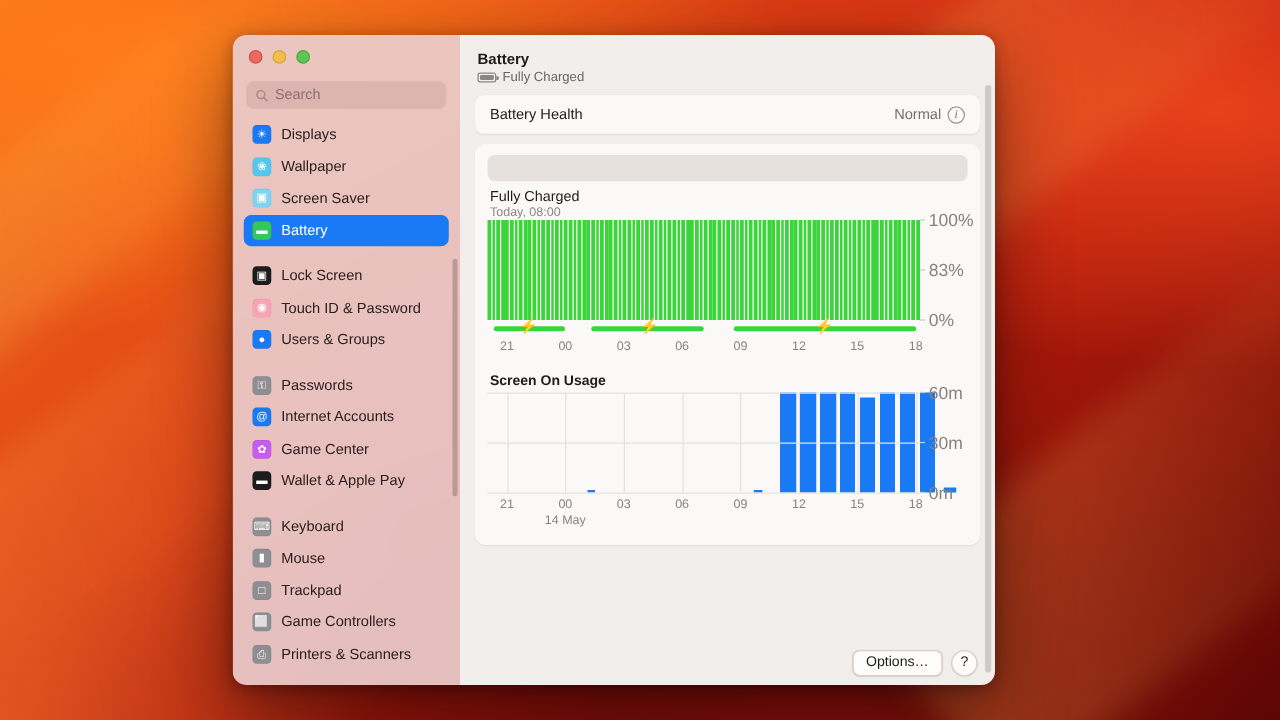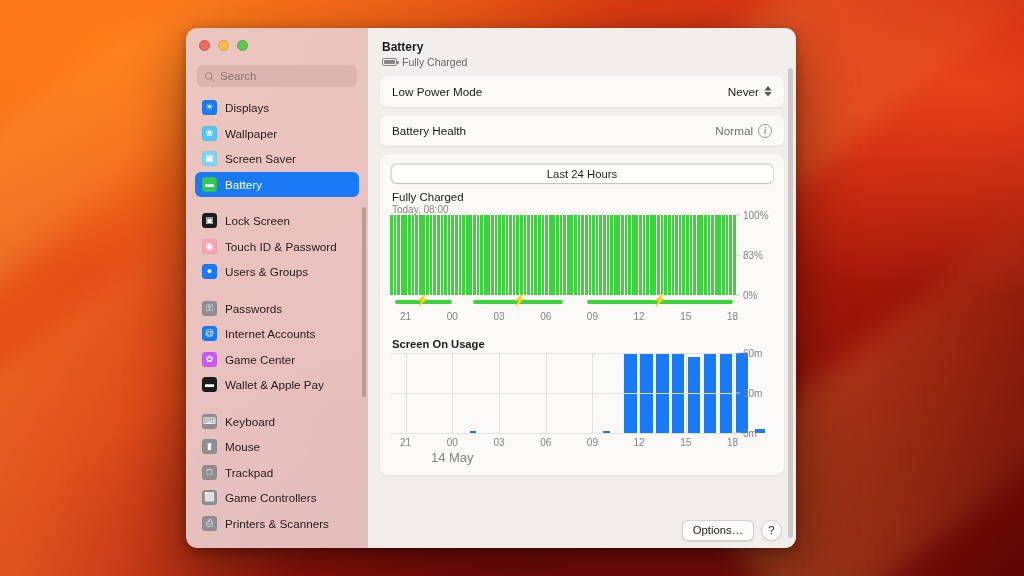--- a/index.html
+++ b/index.html
@@ -194,21 +194,21 @@
   }
   .plot .grid-v {
     position: absolute; top: 0; bottom: 0; width: 1px;
     background: #e6e1dd;
   }
   .ylabels {
     width: 38px; position: relative; flex: 0 0 38px;
   }
   .ylabels span {
     position: absolute; left: 7px; transform: translateY(-50%);
-    font-size: 10px; color: #87827d; white-space: nowrap;
+    font-size: 14px; color: #87827d; white-space: nowrap;
   }
   .ytick {
     position: absolute; left: 0; width: 4px; height: 1px; background: #cfc9c4;
     transform: translateY(-50%);
   }
 
   
   #battery-plot { height: 80px; }
   #battery-bars {
     position: absolute; inset: 0;
@@ -230,21 +230,21 @@
     transform: translateX(-50%);
   }
   .xaxis {
     position: relative; height: 16px; margin-top: 2px;
   }
   .xaxis span {
     position: absolute; top: 2px; transform: translateX(-50%);
     font-size: 10px; color: #87827d;
   }
   .xaxis .sublabel {
-    top: 15px; font-size: 13px; color: #87827d;
+    top: 15px; font-size: 10px; color: #87827d;
   }
 
   
   #usage-plot { height: 80px; }
   #usage-bars { position: absolute; inset: 0; }
   #usage-bars .ub {
     position: absolute; bottom: 0;
     background: #1a7af5;
   }
 
@@ -374,49 +374,32 @@
     <div id="main-header">
       <div class="title">Battery</div>
       <div class="sub">
         <span class="batt-glyph">
             <i></i>
           </span>
         <span>Fully Charged</span>
       </div>
     </div>
 
-    <div class="row">
-      <span>Low Power Mode</span>
-      <span class="right">
-        <span>Never</span>
-        <span class="chev">
-          <svg width="8" height="5" viewBox="0 0 8 5">
-              <path d="M4 0 L7.5 4.4 L0.5 4.4 Z" fill="#55504c"></path>
-            </svg>
-          <svg width="8" height="5" viewBox="0 0 8 5">
-              <path d="M4 4.4 L0.5 0 L7.5 0 Z" fill="#55504c"></path>
-            </svg>
-        </span>
-      </span>
-    </div>
 
     <div class="row">
       <span>Battery Health</span>
       <span class="right muted">
         <span>Normal</span>
         <span class="info-btn">i</span>
       </span>
     </div>
 
     <div id="usage-card">
 
       <div id="segmented">
-        <div class="seg active">
-          <span>Last 24 Hours</span>
-        </div>
       </div>
 
       <div class="charge-status">
         <div class="cs-title">Fully Charged</div>
         <div class="cs-time">Today, 08:00</div>
       </div>
 
       <div class="chart">
         <div class="plot" id="battery-plot">
           <div id="battery-bars">

